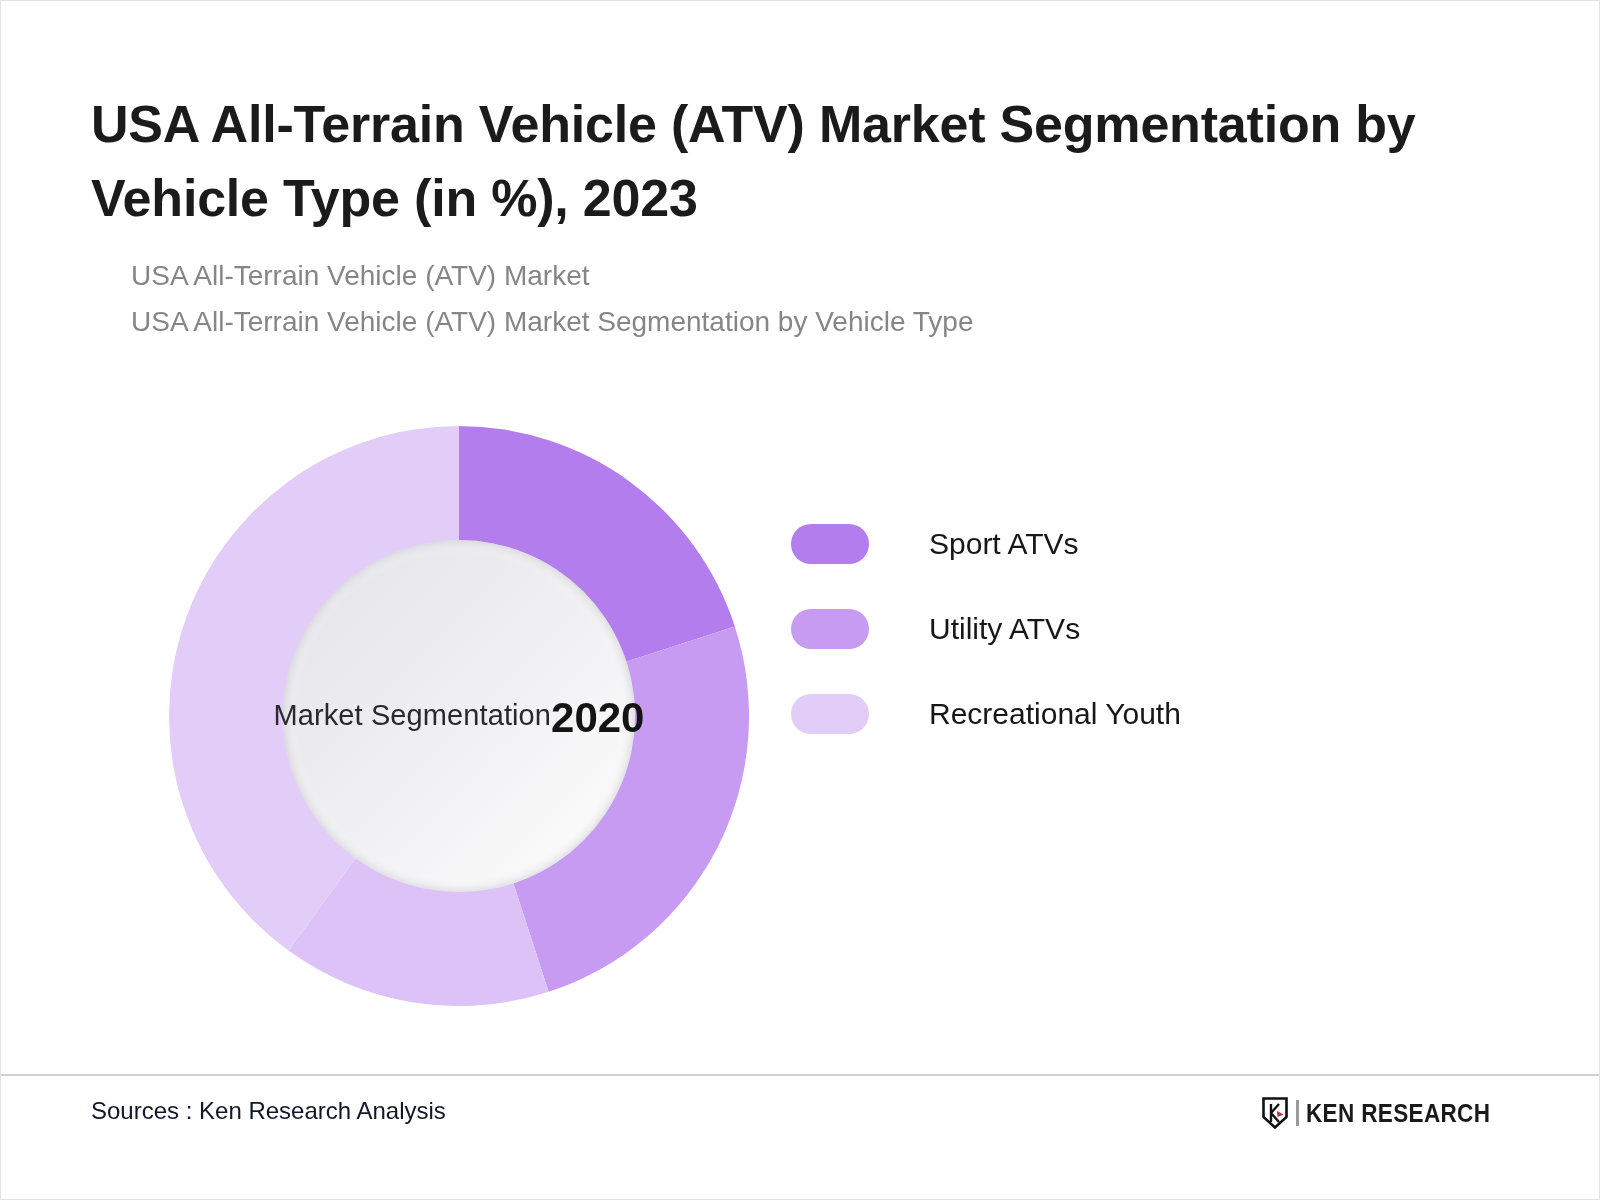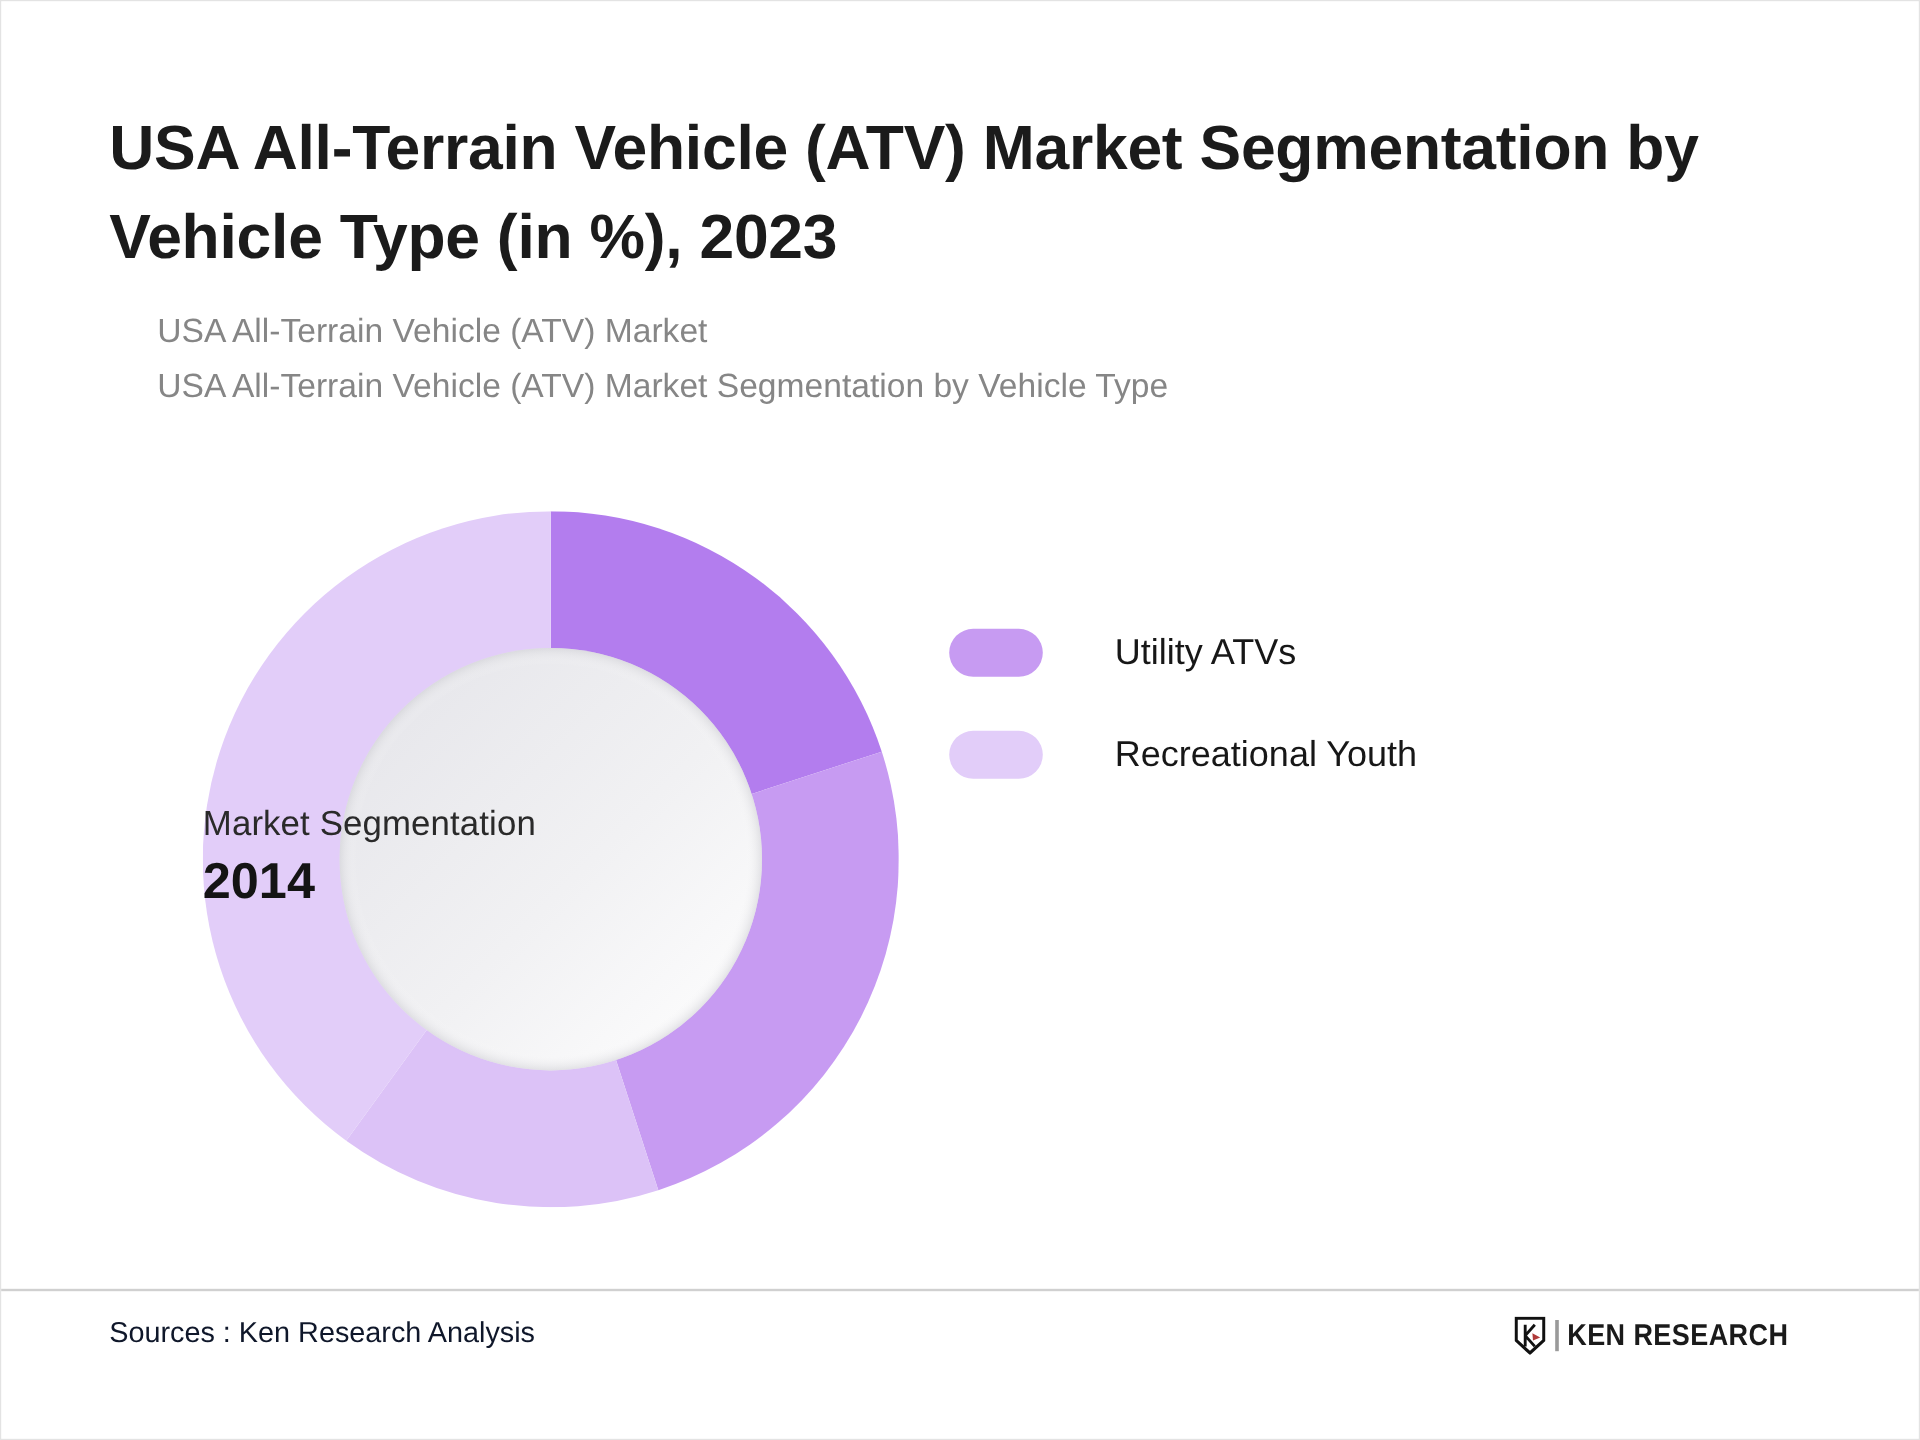--- a/index.html
+++ b/index.html
@@ -63,21 +63,22 @@
   }
   .donut-svg { display: block; width: 580px; height: 580px; }
 
   .donut-center-text {
     position: absolute;
     left: 0;
     top: 0;
     width: 580px;
     height: 580px;
     display: flex;
-    flex-direction: column;
+    flex-direction: row;
+    align-items: center;
     justify-content: center;
     pointer-events: none;
   }
   .center-label {
     font-size: 29px;
     color: #2a2a2a;
     line-height: 1.15;
     letter-spacing: 0.1px;
   }
   .center-value {
@@ -191,25 +192,29 @@
             <path d="M 290 290 L 565.8063897255945 200.38507163126525 A 290 290 0 0 1 379.61492836873475 565.8063897255945 Z" fill="#C79BF2"></path>
             <path d="M 290 290 L 379.61492836873475 565.8063897255945 A 290 290 0 0 1 119.54227683518283 524.6149283687348 Z" fill="#DCC2F7"></path>
             <path d="M 290 290 L 119.54227683518283 524.6149283687348 A 290 290 0 0 1 289.99999999999994 0 Z" fill="#E2CDF9"></path>
           </g>
         <circle cx="290" cy="290" r="176" fill="url(#holeGrad)"></circle>
         <circle cx="290" cy="290" r="176" fill="url(#holeRing)"></circle>
       </svg>
 
       <div class="donut-center-text">
         <div class="center-label">Market Segmentation</div>
-        <div class="center-value">2014</div>
+        <div class="center-value">2020</div>
       </div>
     </div>
 
     <div class="legend" id="legend">
+        <div class="legend-item">
+          <span class="legend-swatch" style="background: rgb(179, 125, 238);"></span>
+          <span class="legend-label">Sport ATVs</span>
+        </div>
         <div class="legend-item">
           <span class="legend-swatch" style="background: rgb(199, 155, 242);"></span>
           <span class="legend-label">Utility ATVs</span>
         </div>
         <div class="legend-item">
           <span class="legend-swatch" style="background: rgb(226, 205, 249);"></span>
           <span class="legend-label">Recreational Youth</span>
         </div>
       </div>
   </div>

